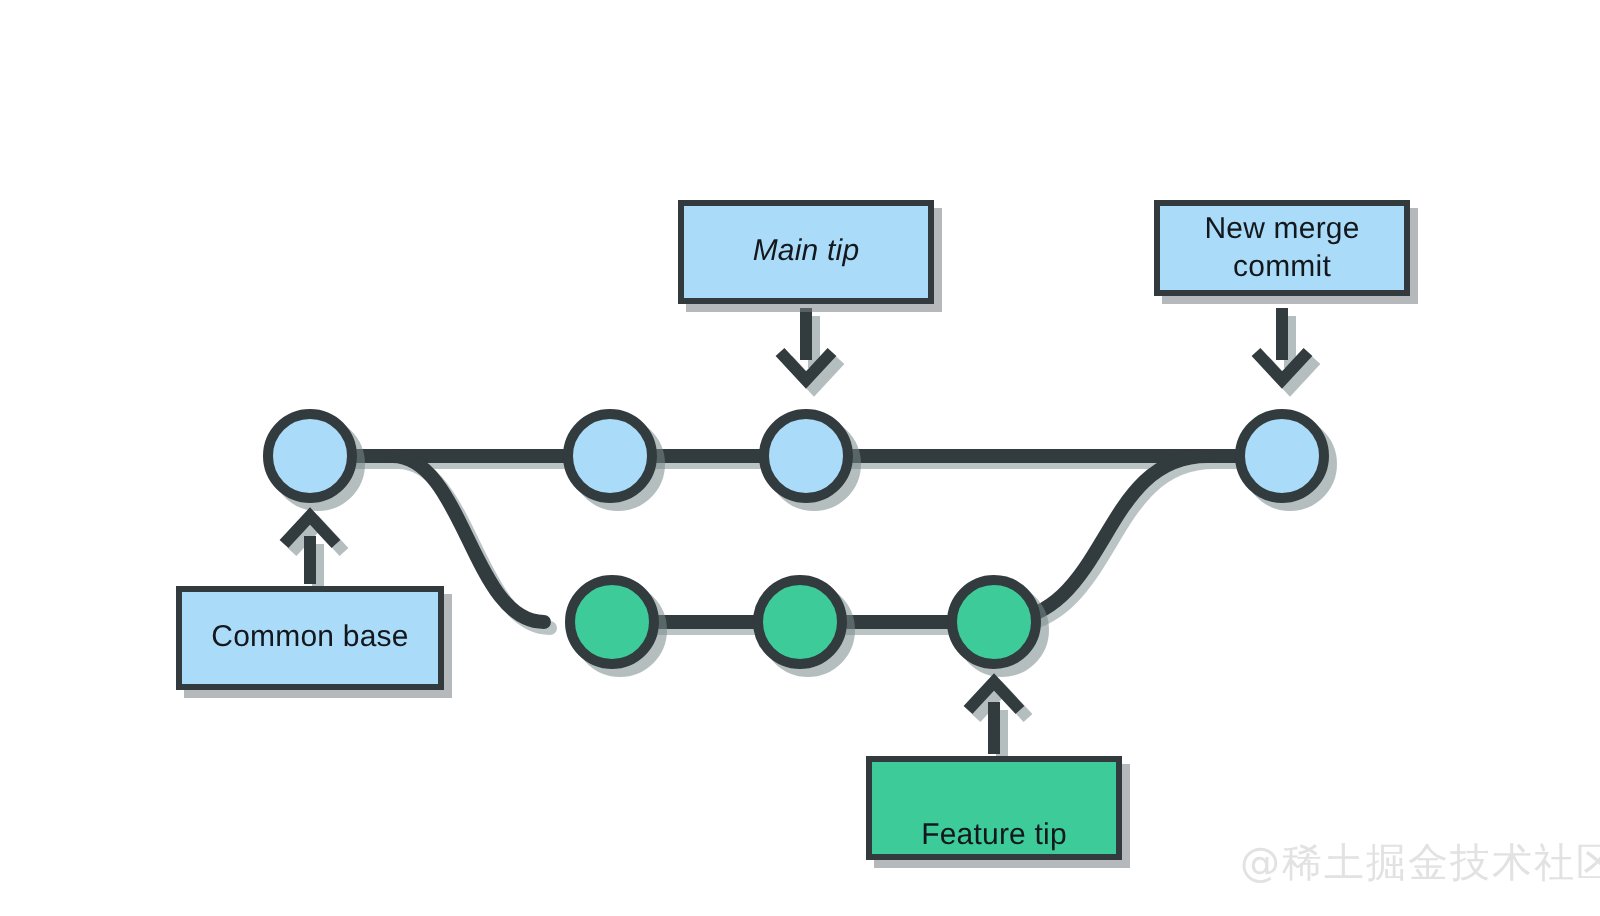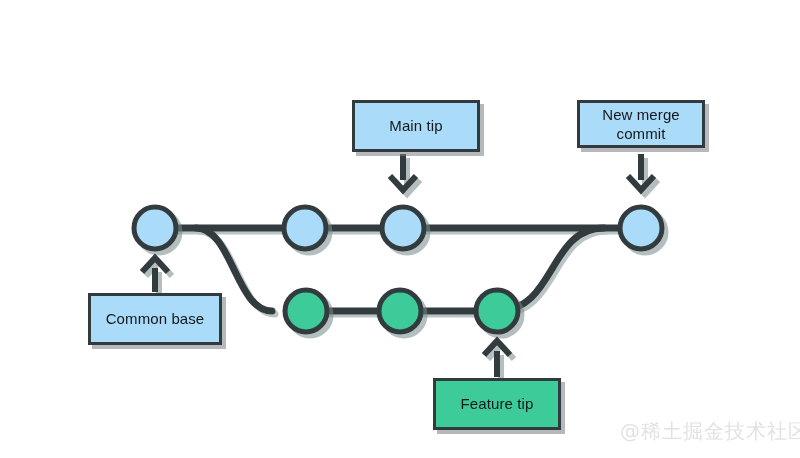--- a/index.html
+++ b/index.html
@@ -33,21 +33,21 @@
     align-items: center;
     justify-content: center;
     text-align: center;
     color: #14181c;
     font-size: 15px;
     line-height: 1.28;
     letter-spacing: 0.1px;
     font-family: "Liberation Sans", sans-serif;
   }
   .box-blue { background: #aadcfa; }
-  .box-green { background: #3ecb9a; }
+  .box-green { background: #3ecb9a; align-items: flex-end; }
   #watermark {
     position: absolute;
     color: #e2e2e2;
     font-size: 20px;
     letter-spacing: 1px;
     white-space: nowrap;
     font-family: "DejaVu Sans", sans-serif;
     user-select: none;
   }
 </style>
@@ -114,21 +114,21 @@
         <line x1="497" y1="377" x2="497" y2="351" stroke="#333a3d" stroke-width="6"></line>
         <path d="M 484 355 L 497 341 L 510 355" fill="none" stroke="#333a3d" stroke-width="6" stroke-linejoin="miter" stroke-linecap="butt"></path>
       </g>
     </g>
   </svg>
 
   <div class="label-box box-blue" style="left:88px; top:293px; width:134px; height:52px;">
     <span>Common base</span>
   </div>
 
-  <div class="label-box box-blue" style="left:352px; top:100px; width:128px; height:52px;">
+  <div class="label-box box-blue" style="left:339px; top:100px; width:128px; height:52px;font-style:italic;">
     <span>Main tip</span>
   </div>
 
   <div class="label-box box-blue" style="left:577px; top:100px; width:128px; height:48px;text-align:center;">
     <span>New merge commit</span>
   </div>
 
   <div class="label-box box-green" style="left:433px; top:378px; width:128px; height:52px;">
     <span>Feature tip</span>
   </div>

